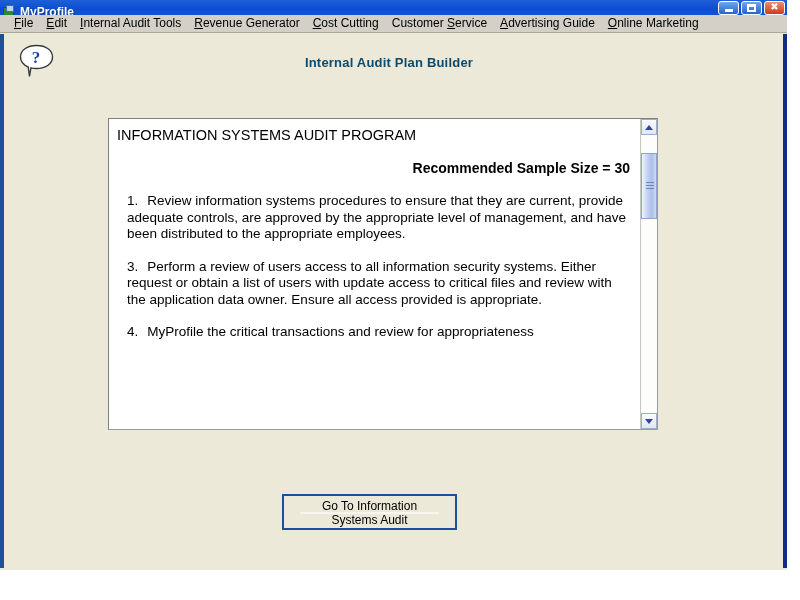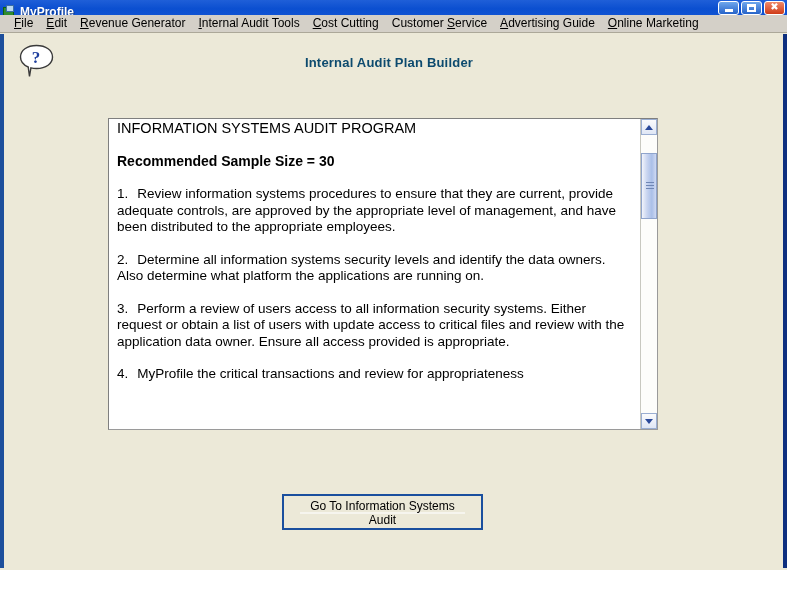--- a/index.html
+++ b/index.html
@@ -156,38 +156,39 @@
     background: #ffffff;
     border: 1px solid #9a9a9a;
     border-top-color: #7f7f7f;
     border-left-color: #7f7f7f;
     overflow: hidden;
   }
   #audit-text {
     position: absolute;
     left: 0; top: 0;
     width: 531px; height: 312px;
-    padding: 1px 10px 0 8px;
+    padding: 8px 10px 0 8px;
     overflow: hidden;
     font-size: 13.5px;
     color: #000000;
     line-height: 16.5px;
   }
   #audit-text .hd1 {
     font-size: 14.5px;
     margin: 0 0 16px 0;
     white-space: nowrap;
   }
   #audit-text .hd2 {
     font-size: 14px;
     font-weight: bold;
     margin: 0 0 17px 0;
+    text-align: right;
   }
   #audit-text p.item {
-    margin: 0 0 16px 0;
+    margin: 0 0 16px 10px;
   }
   #audit-text p.item .num { margin-right: 9px; }
 
   
   #audit-scrollbar {
     position: absolute;
     right: 0; top: 0;
     width: 17px; height: 310px;
     background: #f4f3ee;
     border-left: 1px solid #c8c8c0;
@@ -231,21 +232,21 @@
     display: block;
     height: 1px;
     background: #6f86b5;
     margin-bottom: 2px;
   }
 
   
   #goto-button {
     position: absolute;
     left: 278px; top: 460px;
-    width: 201px; height: 20px;
+    width: 175px; height: 20px;
     background: #ece9d8;
     border: 2px solid #1a4f9e;
     font-family: "Liberation Sans", sans-serif;
     font-size: 12px;
     color: #000000;
     cursor: default;
     padding: 16px;
     line-height: 14px;
   }
   #goto-button .inner {
@@ -278,22 +279,22 @@
         </div>
       <div class="win-btn close">
           <span class="glyph">✖</span>
         </div>
     </div>
   </div>
 
   <div id="menu-bar">
     <div class="menu-item"><u>F</u>ile</div>
     <div class="menu-item"><u>E</u>dit</div>
+    <div class="menu-item"><u>I</u>nternal Audit Tools</div>
     <div class="menu-item"><u>R</u>evenue Generator</div>
-    <div class="menu-item"><u>I</u>nternal Audit Tools</div>
     <div class="menu-item"><u>C</u>ost Cutting</div>
     <div class="menu-item">Customer <u>S</u>ervice</div>
     <div class="menu-item"><u>A</u>dvertising Guide</div>
     <div class="menu-item"><u>O</u>nline Marketing</div>
 
   </div>
 
   <div id="form-body">
 
     <div id="help-icon">
@@ -305,23 +306,20 @@
 
     <div id="page-title">Internal Audit Plan Builder</div>
 
     <div id="audit-panel">
       <div id="audit-text">
         <div class="hd1">INFORMATION SYSTEMS AUDIT PROGRAM</div>
         <div class="hd2">Recommended Sample Size = 30</div>
 
         <p class="item">
           <span class="num">1.</span><span>Review information systems procedures to ensure that they are current, provide adequate controls, are approved by the appropriate level of management, and have been distributed to the appropriate employees.</span>
-        </p>
-        <p class="item">
-          <span class="num">2.</span><span>Determine all information systems security levels and identify the data owners.  Also determine what platform the applications are running on.</span>
         </p>
         <p class="item">
           <span class="num">3.</span><span>Perform a review of users access to all information security systems.  Either request or obtain a list of users with update access to critical files and review with the application data owner.  Ensure all access provided is appropriate.</span>
         </p>
         <p class="item">
           <span class="num">4.</span><span>MyProfile the critical transactions and review for appropriateness</span>
         </p>
       </div>
 
       <div id="audit-scrollbar">

